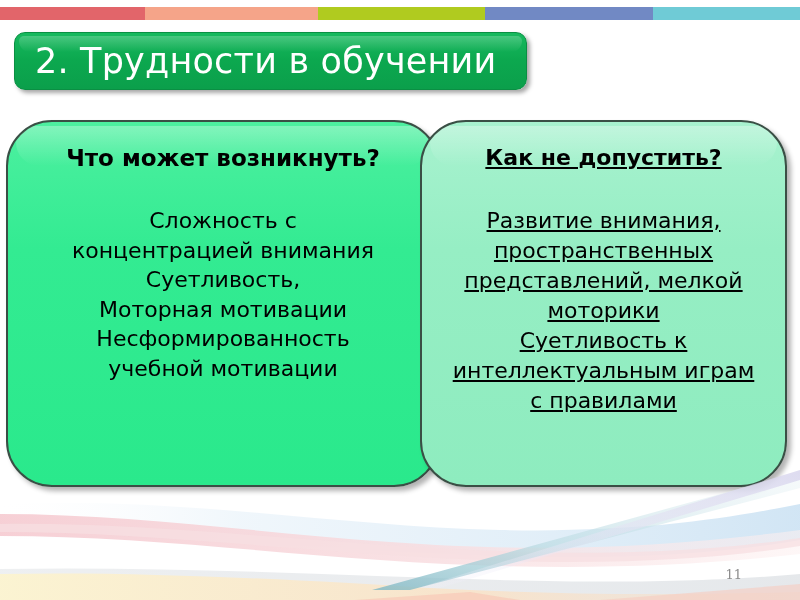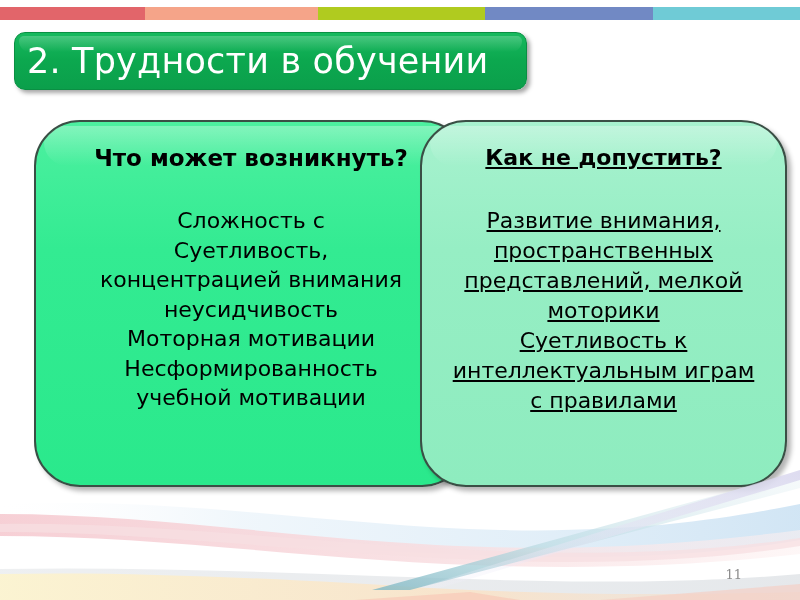--- a/index.html
+++ b/index.html
@@ -55,21 +55,21 @@
     border-radius: 9px 9px 20px 20px;
     background: linear-gradient(180deg, rgba(255,255,255,0.22), rgba(255,255,255,0.0));
     pointer-events: none;
   }
   .title-text {
     position: relative;
     color: #ffffff;
     font-family: "DejaVu Sans", sans-serif;
     font-size: 35px;
     line-height: 38px;
-    padding-left: 12px;
+    padding-left: 20px;
     letter-spacing: 0.2px;
     white-space: nowrap;
   }
 
   
   .box {
     position: absolute;
     top: 120px;
     height: 367px;
     border-radius: 46px;
@@ -91,21 +91,21 @@
     left: 8px;
     right: 8px;
     top: 4px;
     height: 40px;
     border-radius: 42px 42px 60px 60px;
     background: linear-gradient(180deg, rgba(255,255,255,0.30), rgba(255,255,255,0.0));
     pointer-events: none;
   }
 
   #box-left {
-    left: 34px;
+    left: 6px;
     width: 434px;
     background: linear-gradient(180deg, #4df0a0 0%, #33eb92 35%, #2ae98c 100%);
   }
   #box-right {
     left: 420px;
     width: 367px;
     background: linear-gradient(180deg, #a8f2cf 0%, #96eec4 35%, #8eecbf 100%);
     text-decoration: underline;
   }
 
@@ -172,23 +172,22 @@
     <div class="title-text">2. Трудности в обучении</div>
   </div>
 
   <div class="box" id="box-left">
     <div class="highlight"></div>
     <div class="inner">
       <p class="box-header">Что может возникнуть?</p>
       <div class="spacer-1"></div>
       <p class="box-body">
         <span class="ln">Сложность с</span>
+        <span class="ln">концентрацией внимания</span>
         <span class="ln">Суетливость,</span>
-        <span class="ln">концентрацией внимания</span>
-        <span class="ln">неусидчивость</span>
         <span class="ln">Моторная мотивации</span>
         <span class="ln">Несформированность</span>
         <span class="ln">учебной мотивации</span>
       </p>
     </div>
   </div>
 
   <div class="box" id="box-right">
     <div class="highlight"></div>
     <div class="inner">

